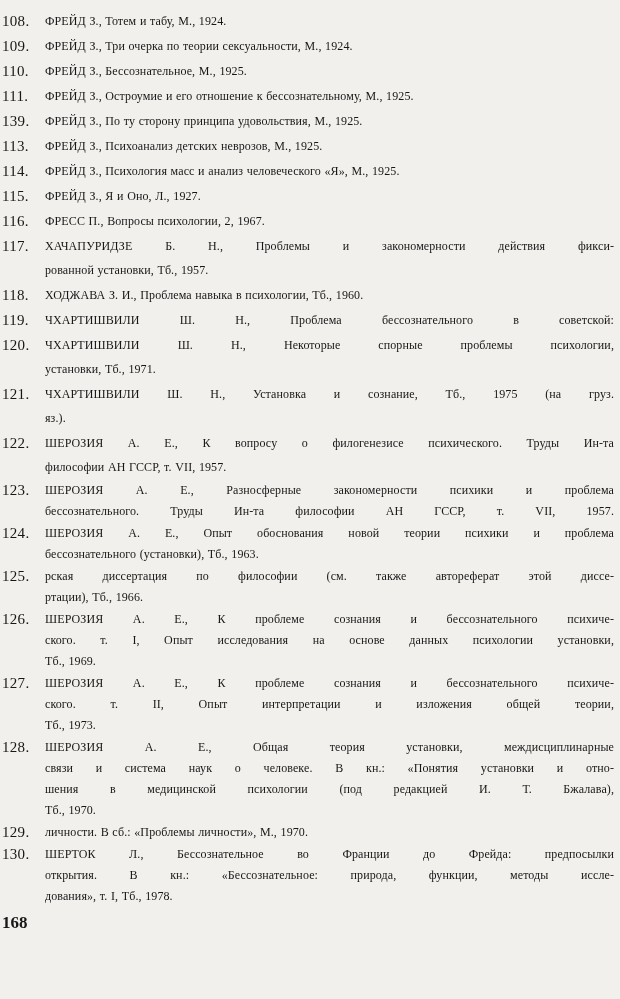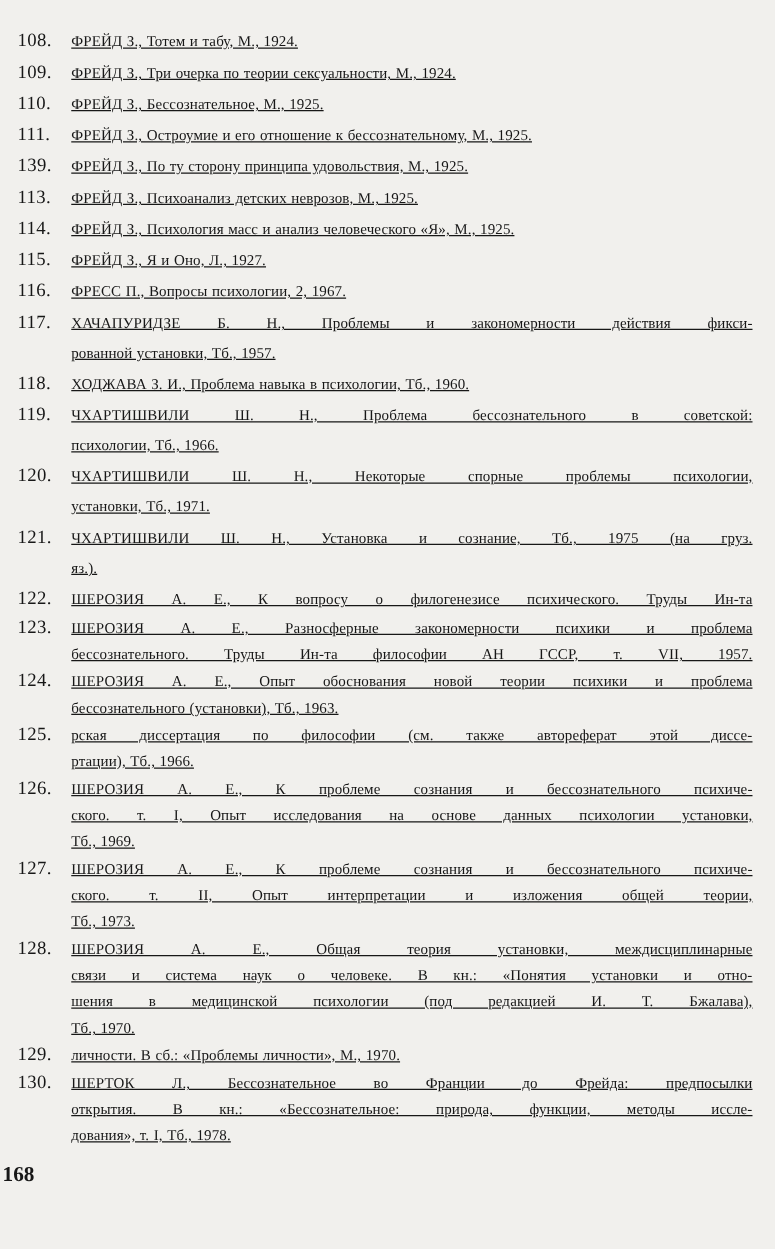--- a/index.html
+++ b/index.html
@@ -15,23 +15,22 @@
     overflow: hidden;
   }
   .page {
     box-sizing: border-box;
     width: 620px;
     height: 999px;
     padding: 9px 6px 0 0;
   }
   .bib {
     list-style: none;
-    margin: 12px;
+    margin: 0;
     padding: 0;
-    text-decoration: underline;
   }
   .entry {
     position: relative;
     padding-left: 45px;
     margin-bottom: 1px;
   }
   .entry.za { line-height: 24px; }
   .entry.zb { line-height: 21px; }
   .entry .num {
     position: absolute;
@@ -112,36 +111,36 @@
     <span class="lines"><div class="line j">ХАЧАПУРИДЗЕ Б. Н., Проблемы и закономерности действия фикси-</div><div class="line">рованной установки, Тб., 1957.</div></span>
   </li>
 
   <li class="entry za">
     <span class="num">118.</span>
     <span class="lines"><div class="line">ХОДЖАВА З. И., Проблема навыка в психологии, Тб., 1960.</div></span>
   </li>
 
   <li class="entry za">
     <span class="num">119.</span>
-    <span class="lines"><div class="line j">ЧХАРТИШВИЛИ Ш. Н., Проблема бессознательного в советской:</div><div class="line">психологии, Тб., 1966.</div></span>
+    <span class="lines"><div class="line j">ЧХАРТИШВИЛИ Ш. Н., Проблема бессознательного в советской:</div></span>
   </li>
 
   <li class="entry za">
     <span class="num">120.</span>
     <span class="lines"><div class="line j">ЧХАРТИШВИЛИ Ш. Н., Некоторые спорные проблемы психологии,</div><div class="line">установки, Тб., 1971.</div></span>
   </li>
 
   <li class="entry za">
     <span class="num">121.</span>
     <span class="lines"><div class="line j">ЧХАРТИШВИЛИ Ш. Н., Установка и сознание, Тб., 1975 (на груз.</div><div class="line">яз.).</div></span>
   </li>
 
   <li class="entry za">
     <span class="num">122.</span>
-    <span class="lines"><div class="line j">ШЕРОЗИЯ А. Е., К вопросу о филогенезисе психического. Труды Ин-та</div></span>
+    <span class="lines"><div class="line j">ШЕРОЗИЯ А. Е., К вопросу о филогенезисе психического. Труды Ин-та</div><div class="line">философии АН ГССР, т. VII, 1957.</div></span>
   </li>
 
   <li class="entry zb">
     <span class="num">123.</span>
     <span class="lines"><div class="line j">ШЕРОЗИЯ А. Е., Разносферные закономерности психики и проблема</div><div class="line j">бессознательного. Труды Ин-та философии АН ГССР, т. VII, 1957.</div></span>
   </li>
 
   <li class="entry zb">
     <span class="num">124.</span>
     <span class="lines"><div class="line j">ШЕРОЗИЯ А. Е., Опыт обоснования новой теории психики и проблема</div><div class="line">бессознательного (установки), Тб., 1963.</div></span>

